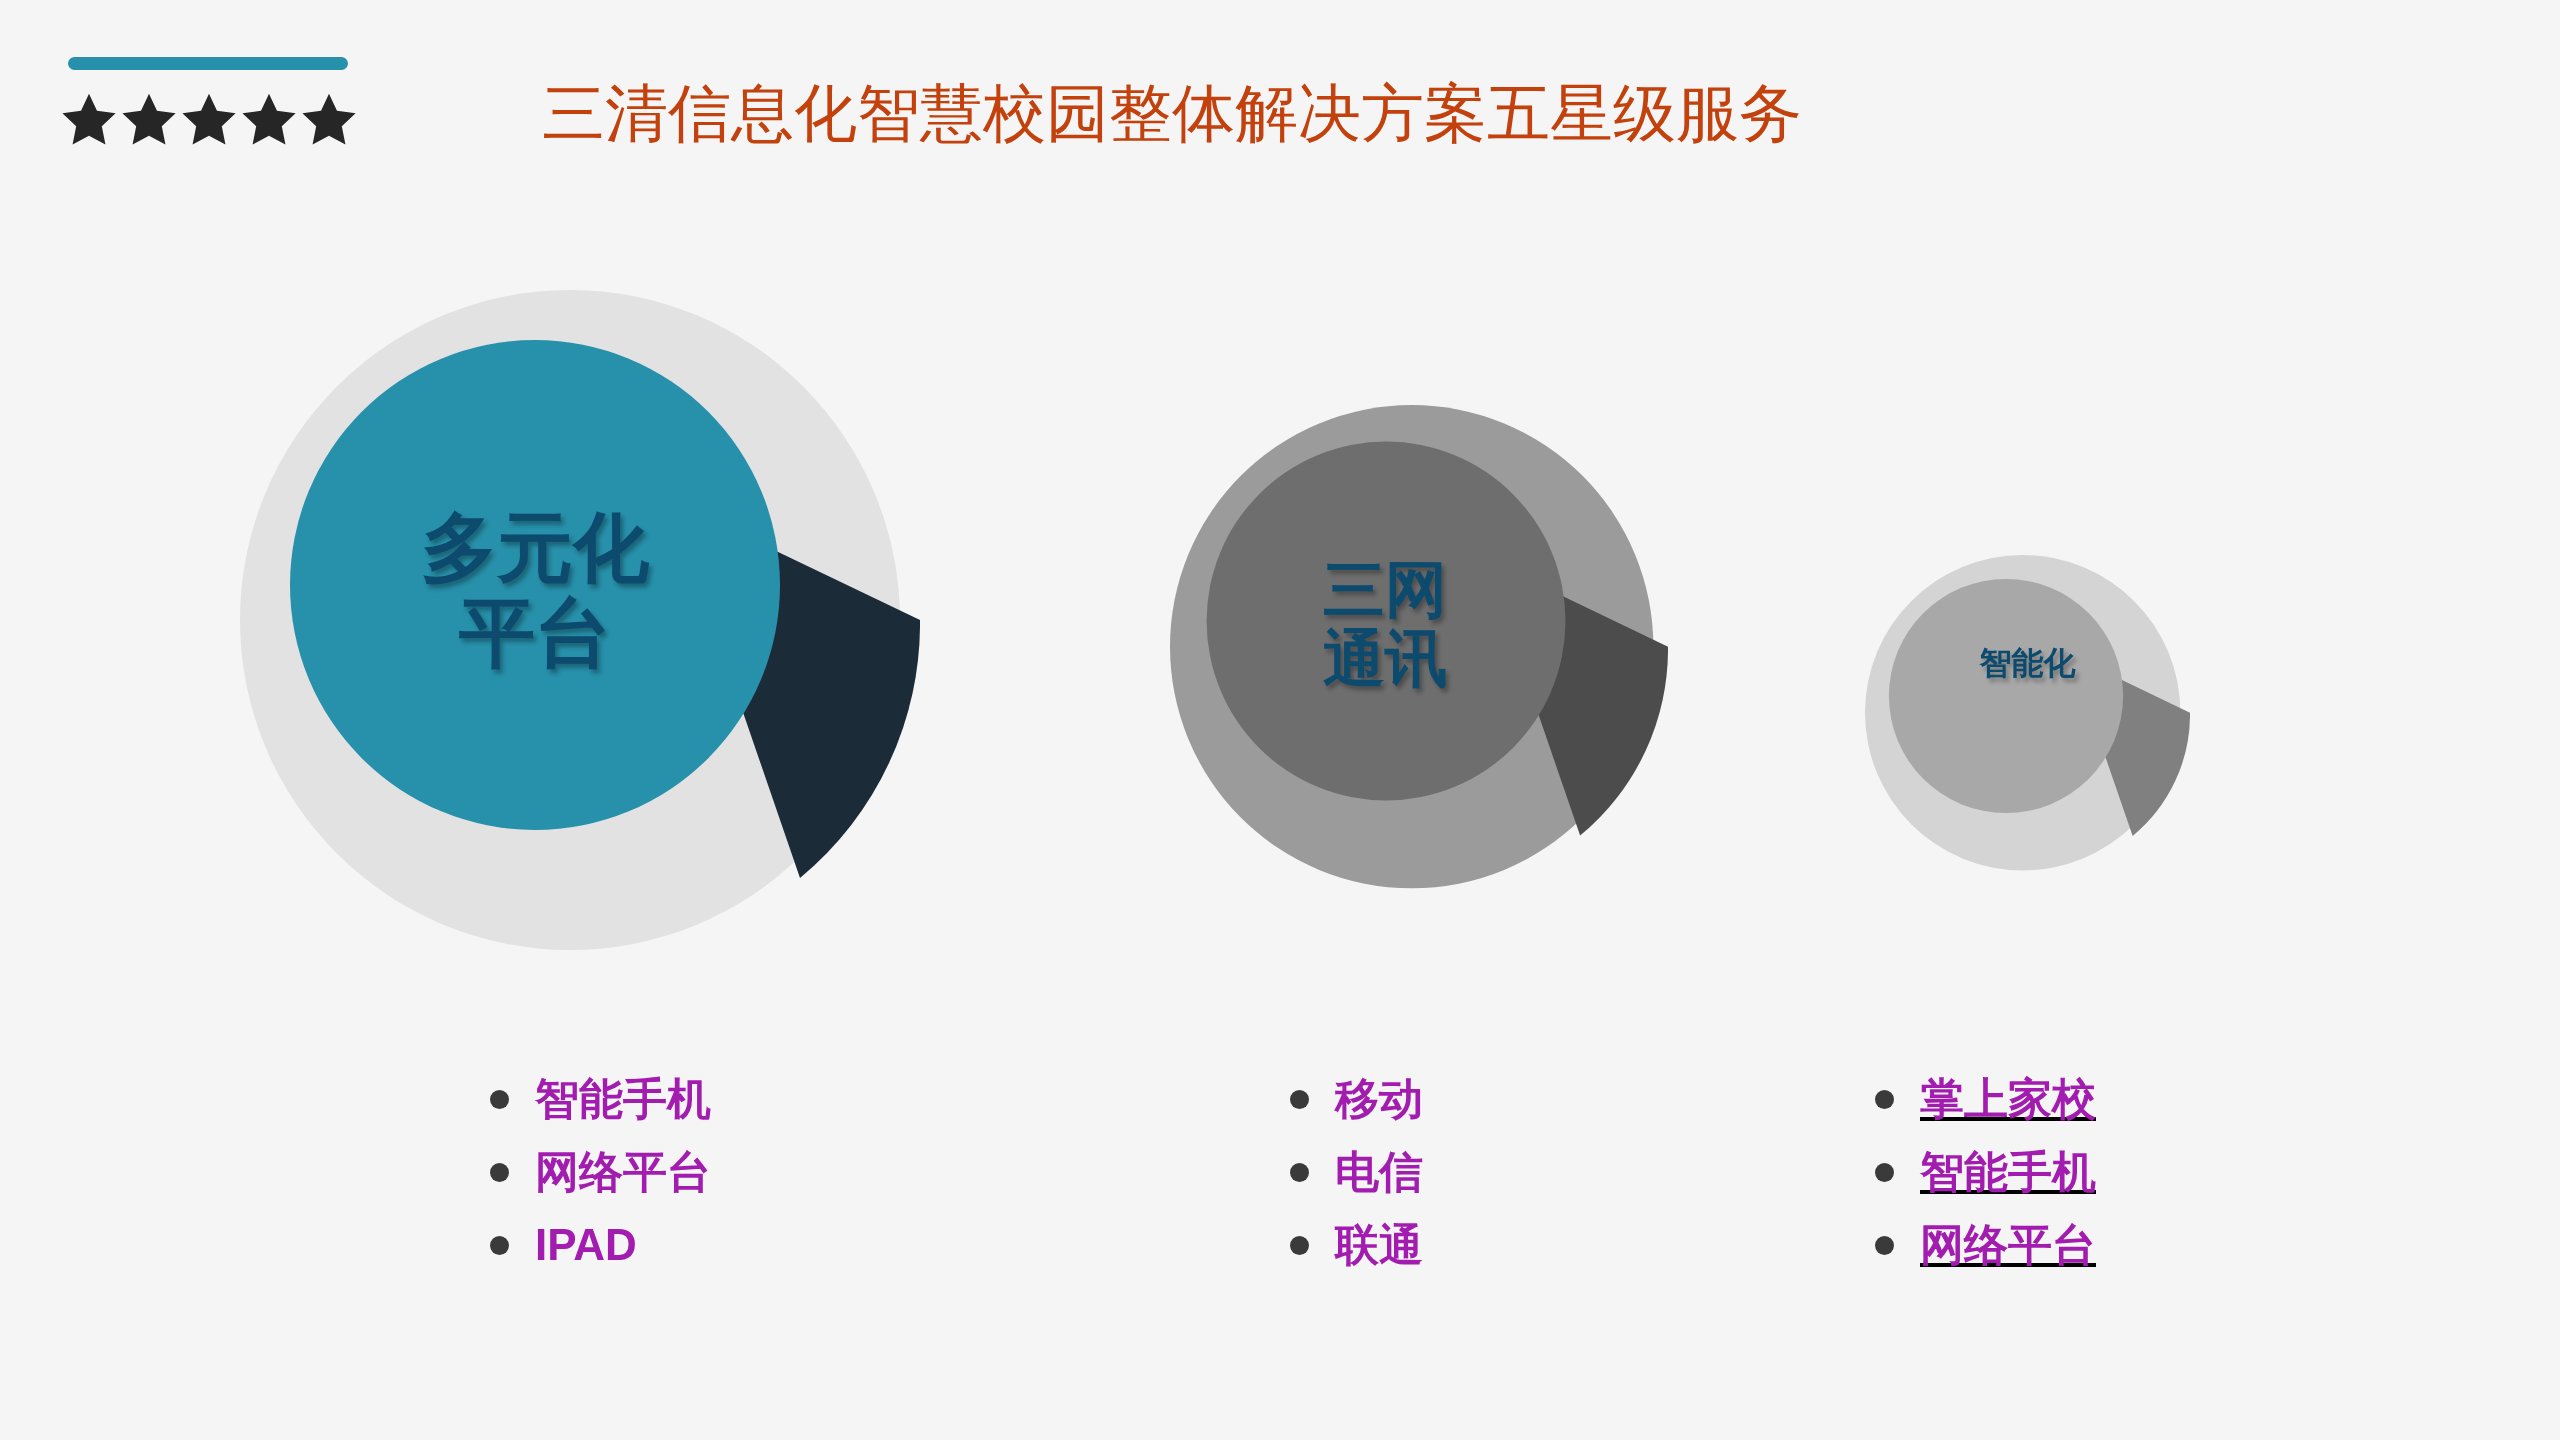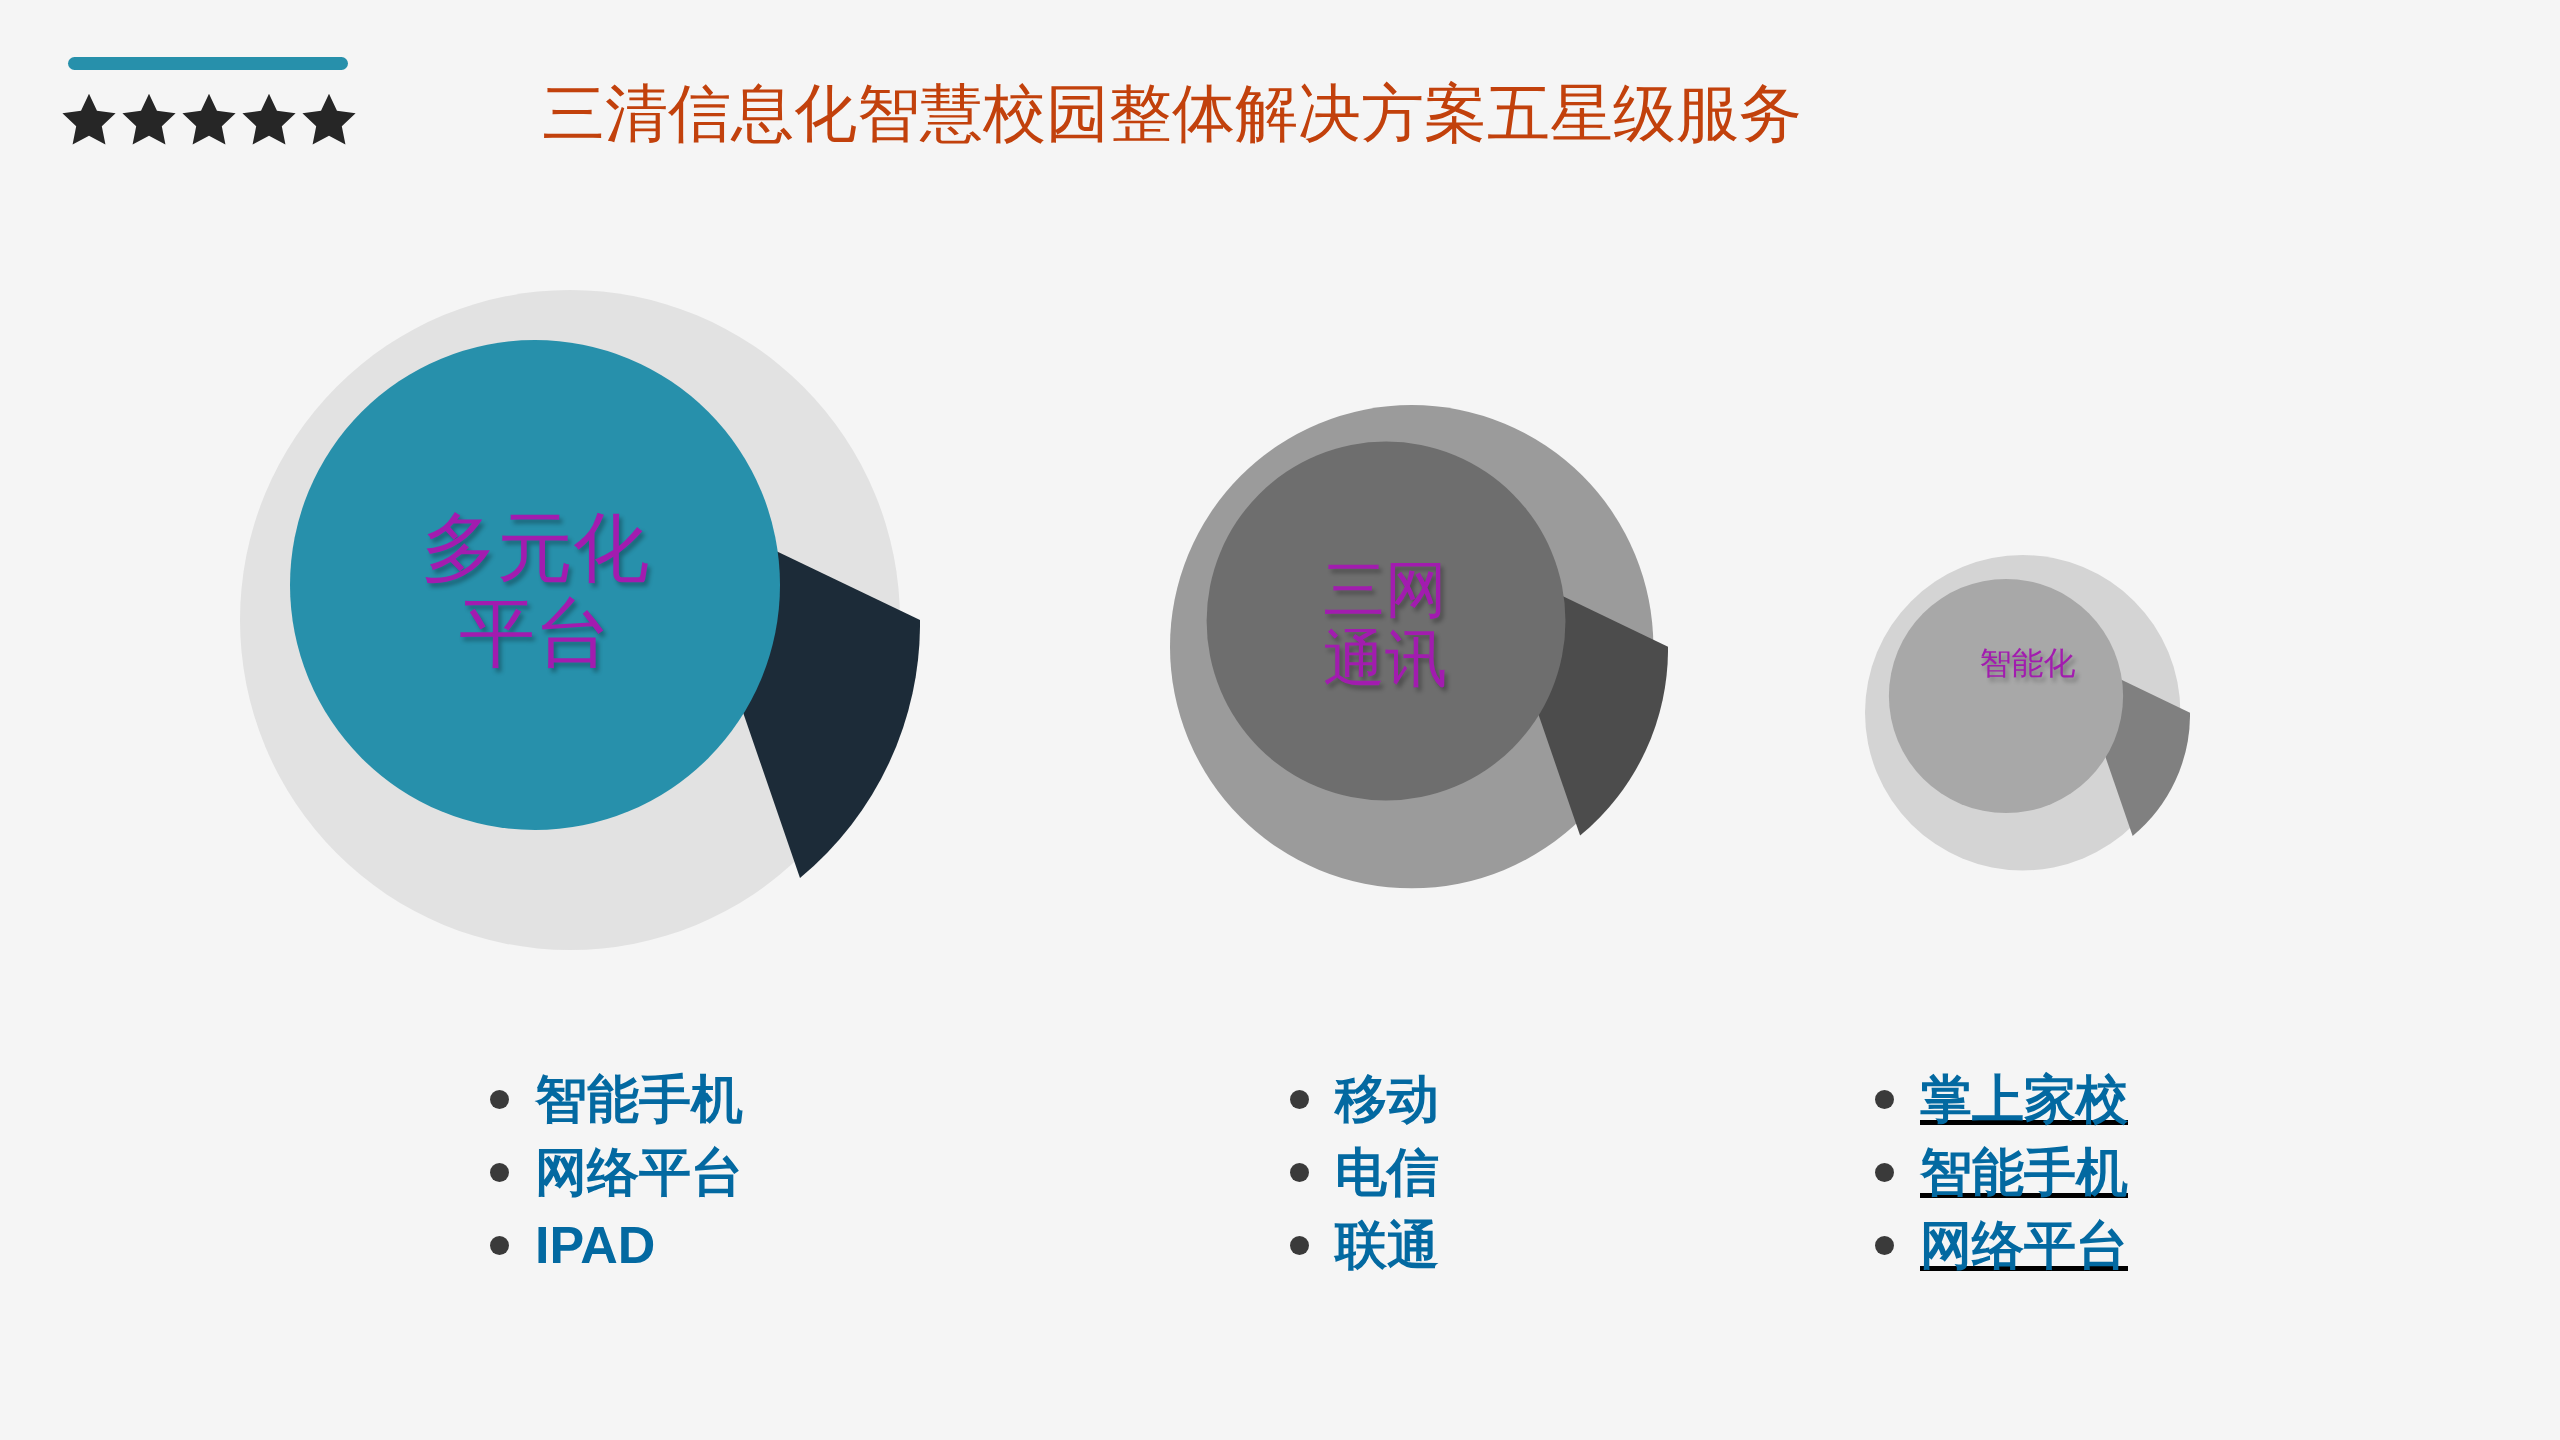--- a/index.html
+++ b/index.html
@@ -78,22 +78,22 @@
   .circle-wrap {
     position: relative;
   }
   .graphic {
     position: absolute;
     display: block;
   }
 
   .circle-label {
     position: absolute;
-    color: #a21caf;
-    font-weight: 400;
+    color: #0c4a6e;
+    font-weight: 700;
     text-align: center;
     line-height: 1.12;
     text-shadow: 3px 4px 4px rgba(0,0,0,0.30);
     white-space: pre-line;
     pointer-events: none;
   }
 
   
   .bullet-list {
     position: absolute;
@@ -109,23 +109,23 @@
     height: 48px;
   }
   .bullet-dot {
     width: 19px;
     height: 19px;
     border-radius: 50%;
     background: #3a3a3a;
     flex: 0 0 auto;
   }
   .bullet-text {
-    font-size: 52px;
+    font-size: 44px;
     font-weight: 700;
-    color: #0369a1;
+    color: #a21caf;
     line-height: 1;
     white-space: nowrap;
   }
 </style>
 </head>
 <body>
 
 <div id="header">
 
   <div id="accent-bar"></div>

